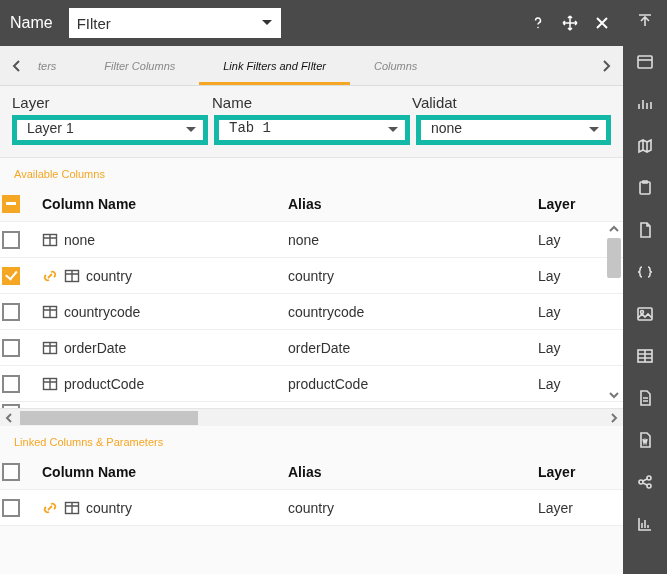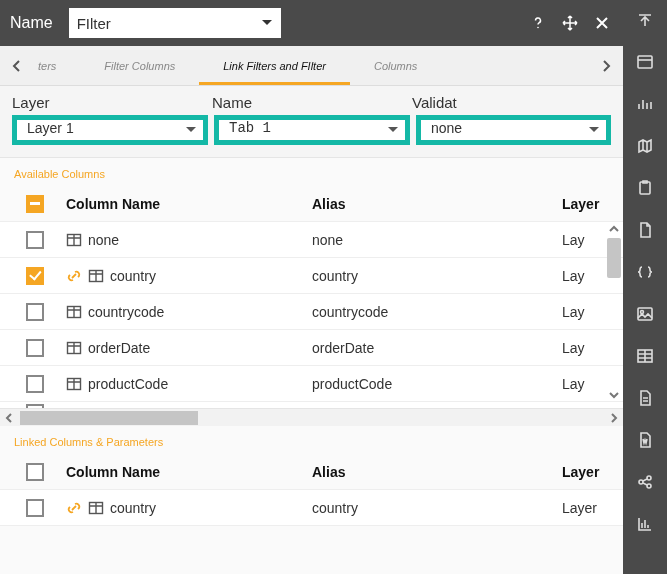--- a/index.html
+++ b/index.html
@@ -35,21 +35,21 @@
   .dd { position:relative; height:30px; background:#fff; border:5px solid #14b8a6; display:flex; align-items:flex-start; padding:0 10px; cursor:pointer; }
   .dd .caret { position:absolute; right:6px; top:50%; transform:translateY(-50%); }
   .dd1 { flex:0 0 196px; } .dd2 { flex:0 0 196px;font-family:Liberation Mono, monospace; } .dd3 { flex:1; }
   .dd-labels .l1 { flex:0 0 200px; } .dd-labels .l2 { flex:0 0 200px; } .dd-labels .l3 { flex:1; }
 
   
   .section-title { color:#f5a623; font-size:11px; font-weight:500; padding:10px 14px 6px 14px; background:#fafafa; }
 
   
   .tbl { position:relative; }
-  .thead, .trow { display:flex; align-items:center; height:36px; border-bottom:1px solid #eee; padding-left:26px; }
+  .thead, .trow { display:flex; align-items:center; height:36px; border-bottom:1px solid #eee; padding-left:2px; }
   .thead { background:#fafafa; font-weight:600; color:#111; }
   .trow { background:#fff; }
   .cell-chk { width:40px; display:flex; align-items:center; } 
   .cell-name { width:246px; display:flex; align-items:center; gap:6px; }
   .cell-alias { width:250px; }
   .cell-layer { flex:1; padding-right:8px; }
 
   .chk { width:18px; height:18px; border:2px solid #888; background:#fff; display:flex; align-items:center; justify-content:center; }
   .chk.indet { background:#f5a623; border-color:#f5a623; }
   .chk.indet::after { content:""; width:10px; height:3px; background:#fff; }

